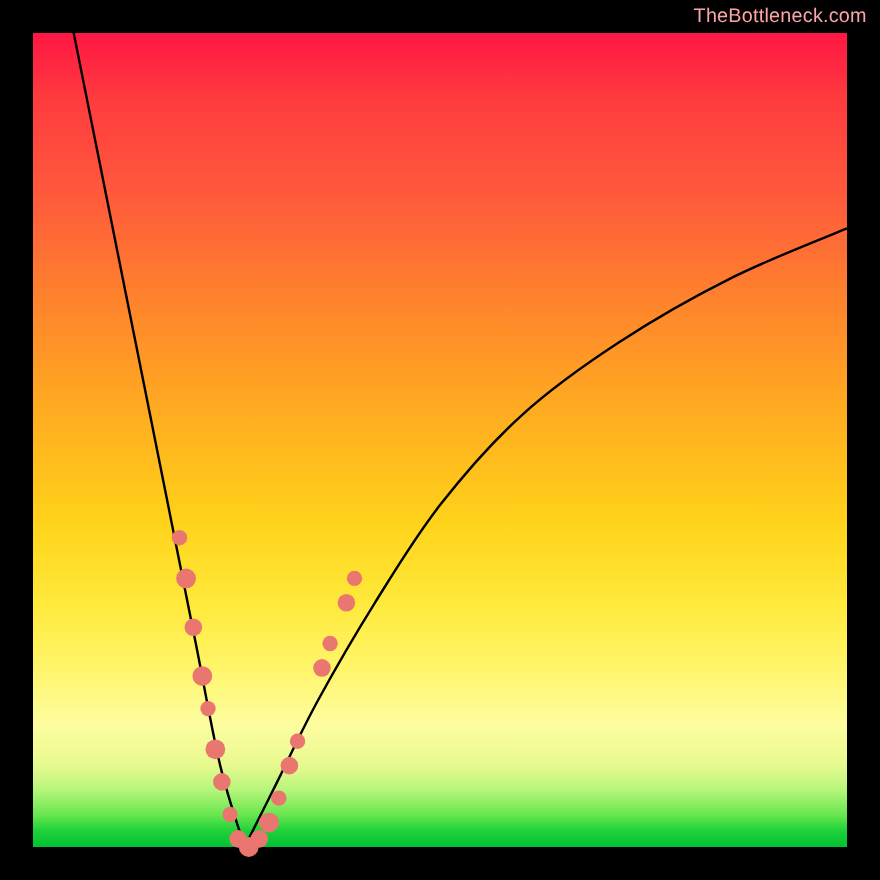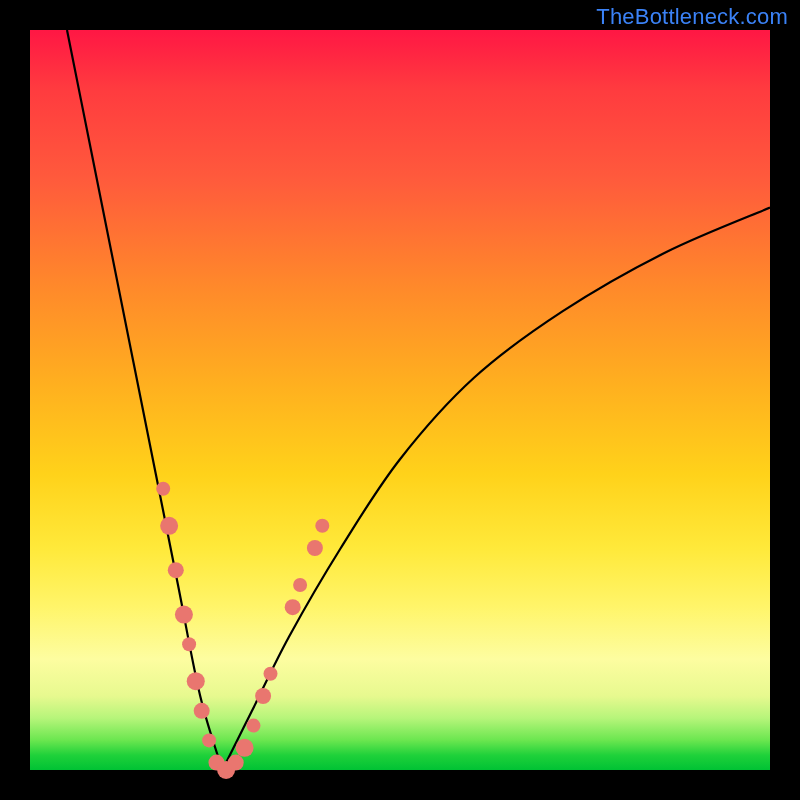--- a/index.html
+++ b/index.html
@@ -38,22 +38,22 @@
       #b6f57a 93%,
       #6ae64f 96%,
       #1fd13a 98%,
       #00c234 100%
     );
   }
   .watermark {
     position: absolute;
     top: 4px;
     right: 12px;
-    color: #3b82f6;
-    font-size: 22px;
+    color: #fca5a5;
+    font-size: 18px;
     letter-spacing: 0.2px;
     user-select: none;
   }
   svg.curve {
     position: absolute;
     left: 0;
     top: 0;
     width: 740px;
     height: 740px;
     overflow: visible;

